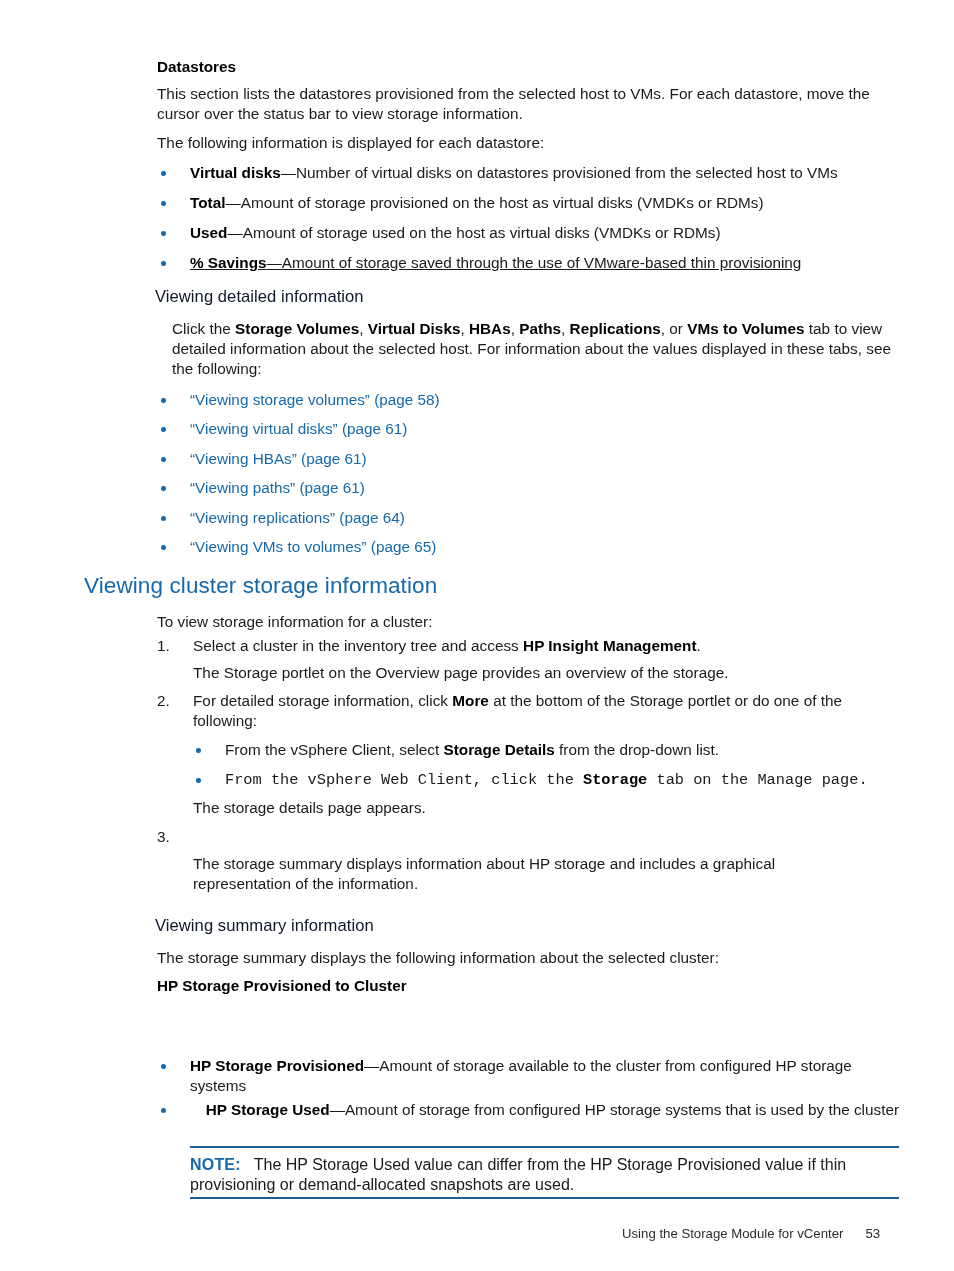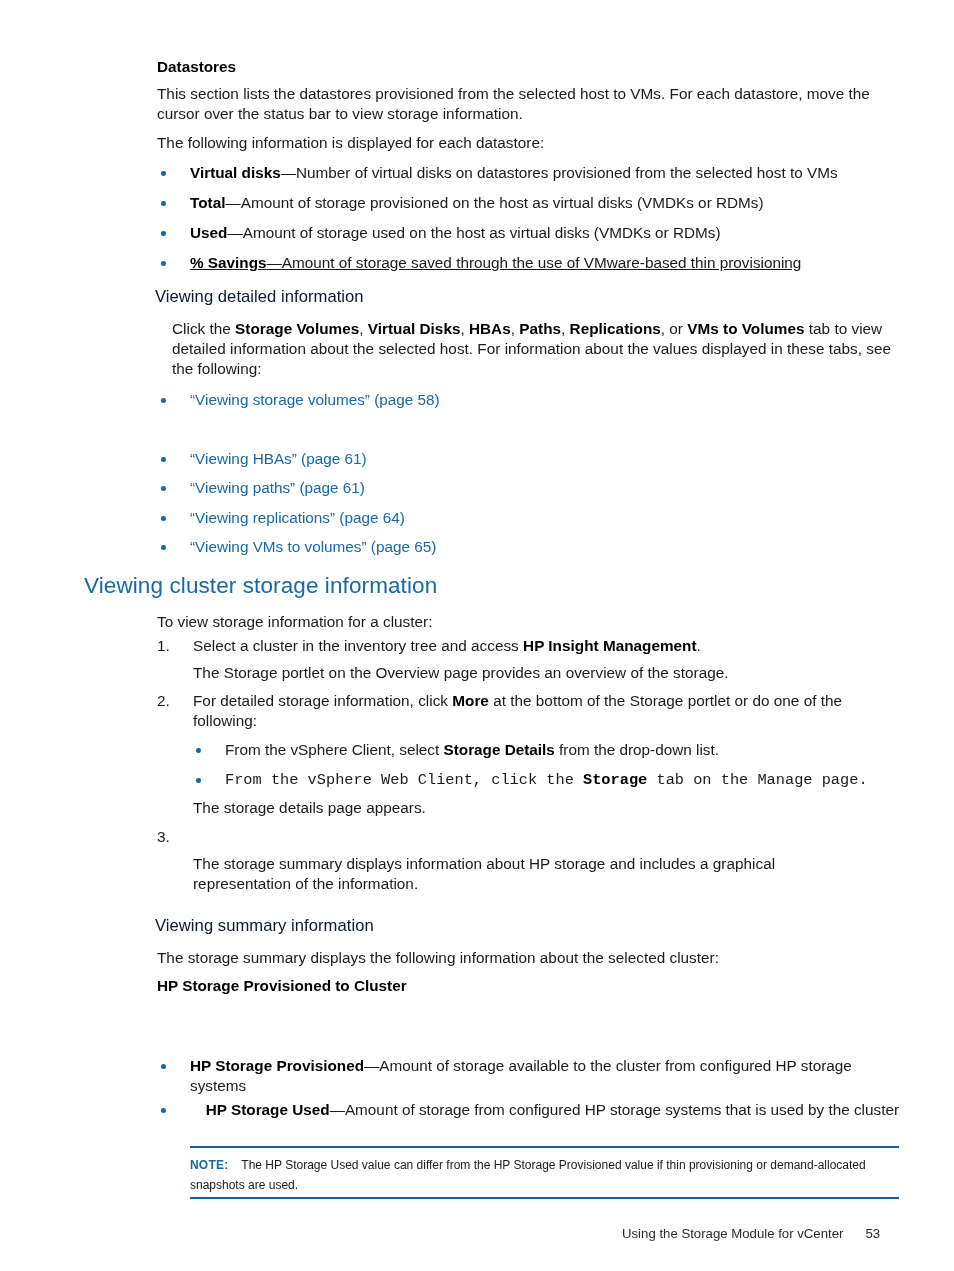--- a/index.html
+++ b/index.html
@@ -94,21 +94,21 @@
   }
 
   
   .note-rule {
     position: absolute;
     height: 1.6px;
     background: #1d5d96;
   }
   .note-body {
     position: absolute;
-    font-size: 12px;
+    font-size: 16px;
     line-height: 20.4px;
     color: #1a1a1a;
   }
   .note-label {
     color: #1668ab;
     font-weight: bold;
     letter-spacing: 0.2px;
   }
   .note-gap { display: inline-block; width: 13px; }
 
@@ -163,20 +163,24 @@
   <div class="h2" style="left:155px; top:287px;">Viewing detailed information</div>
 
   <div class="body-text" style="left:172px; top:319px; width:742px;">
     <span>Click the </span><b>Storage Volumes</b>, <b>Virtual Disks</b>, <b>HBAs</b>, <b>Paths</b>, <b>Replications</b>, or <b>VMs to Volumes</b><span> tab to view detailed information about the selected host. For information about the values displayed in these tabs, see the following:</span>
   </div>
 
   <div class="link-row" style="left:157px; top:390px; width:742px;">
     <span class="bullet-dot" style="left:4px; top:8px;"></span>
     <span class="ltext" style="margin-left:33px; display:block;">“Viewing storage volumes” (page 58)</span>
   </div>
+  <div class="link-row" style="left:157px; top:419px; width:742px;">
+    <span class="bullet-dot" style="left:4px; top:8px;"></span>
+    <span class="ltext" style="margin-left:33px; display:block;">“Viewing virtual disks” (page 61)</span>
+  </div>
   <div class="link-row" style="left:157px; top:449px; width:742px;">
     <span class="bullet-dot" style="left:4px; top:8px;"></span>
     <span class="ltext" style="margin-left:33px; display:block;">“Viewing HBAs” (page 61)</span>
   </div>
   <div class="link-row" style="left:157px; top:478px; width:742px;">
     <span class="bullet-dot" style="left:4px; top:8px;"></span>
     <span class="ltext" style="margin-left:33px; display:block;">“Viewing paths” (page 61)</span>
   </div>
   <div class="link-row" style="left:157px; top:508px; width:742px;">
     <span class="bullet-dot" style="left:4px; top:8px;"></span>

